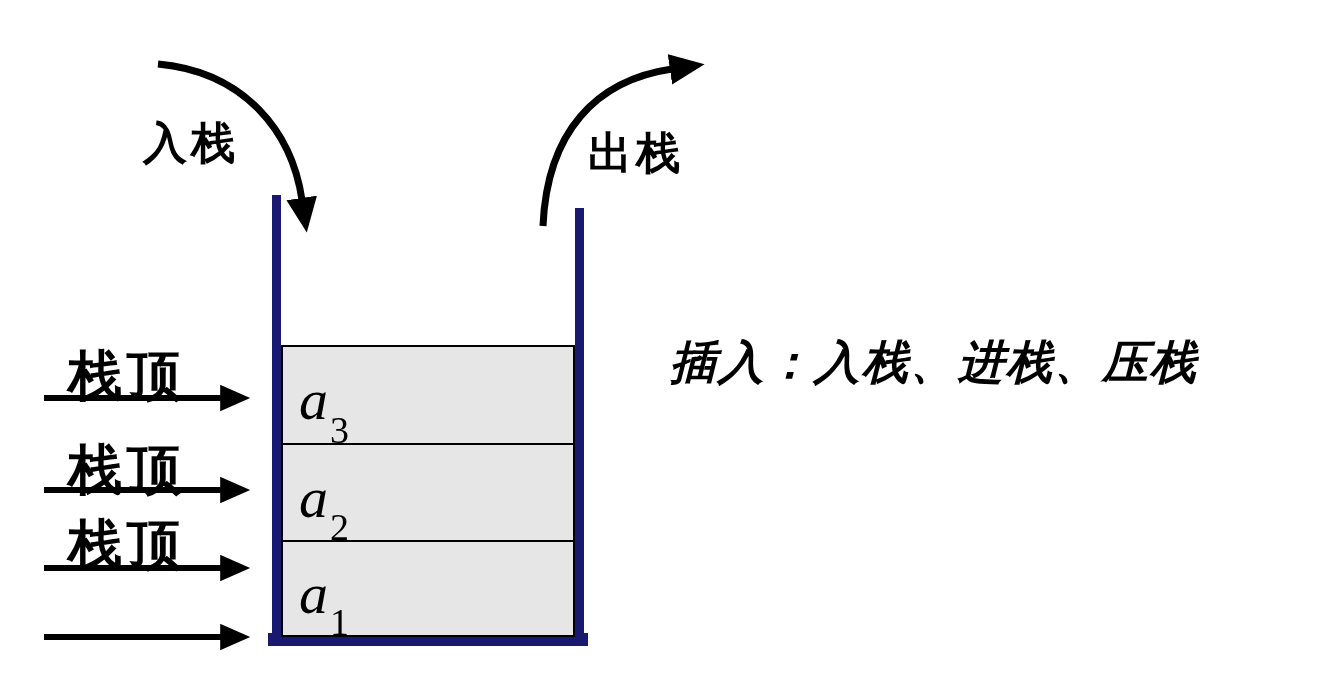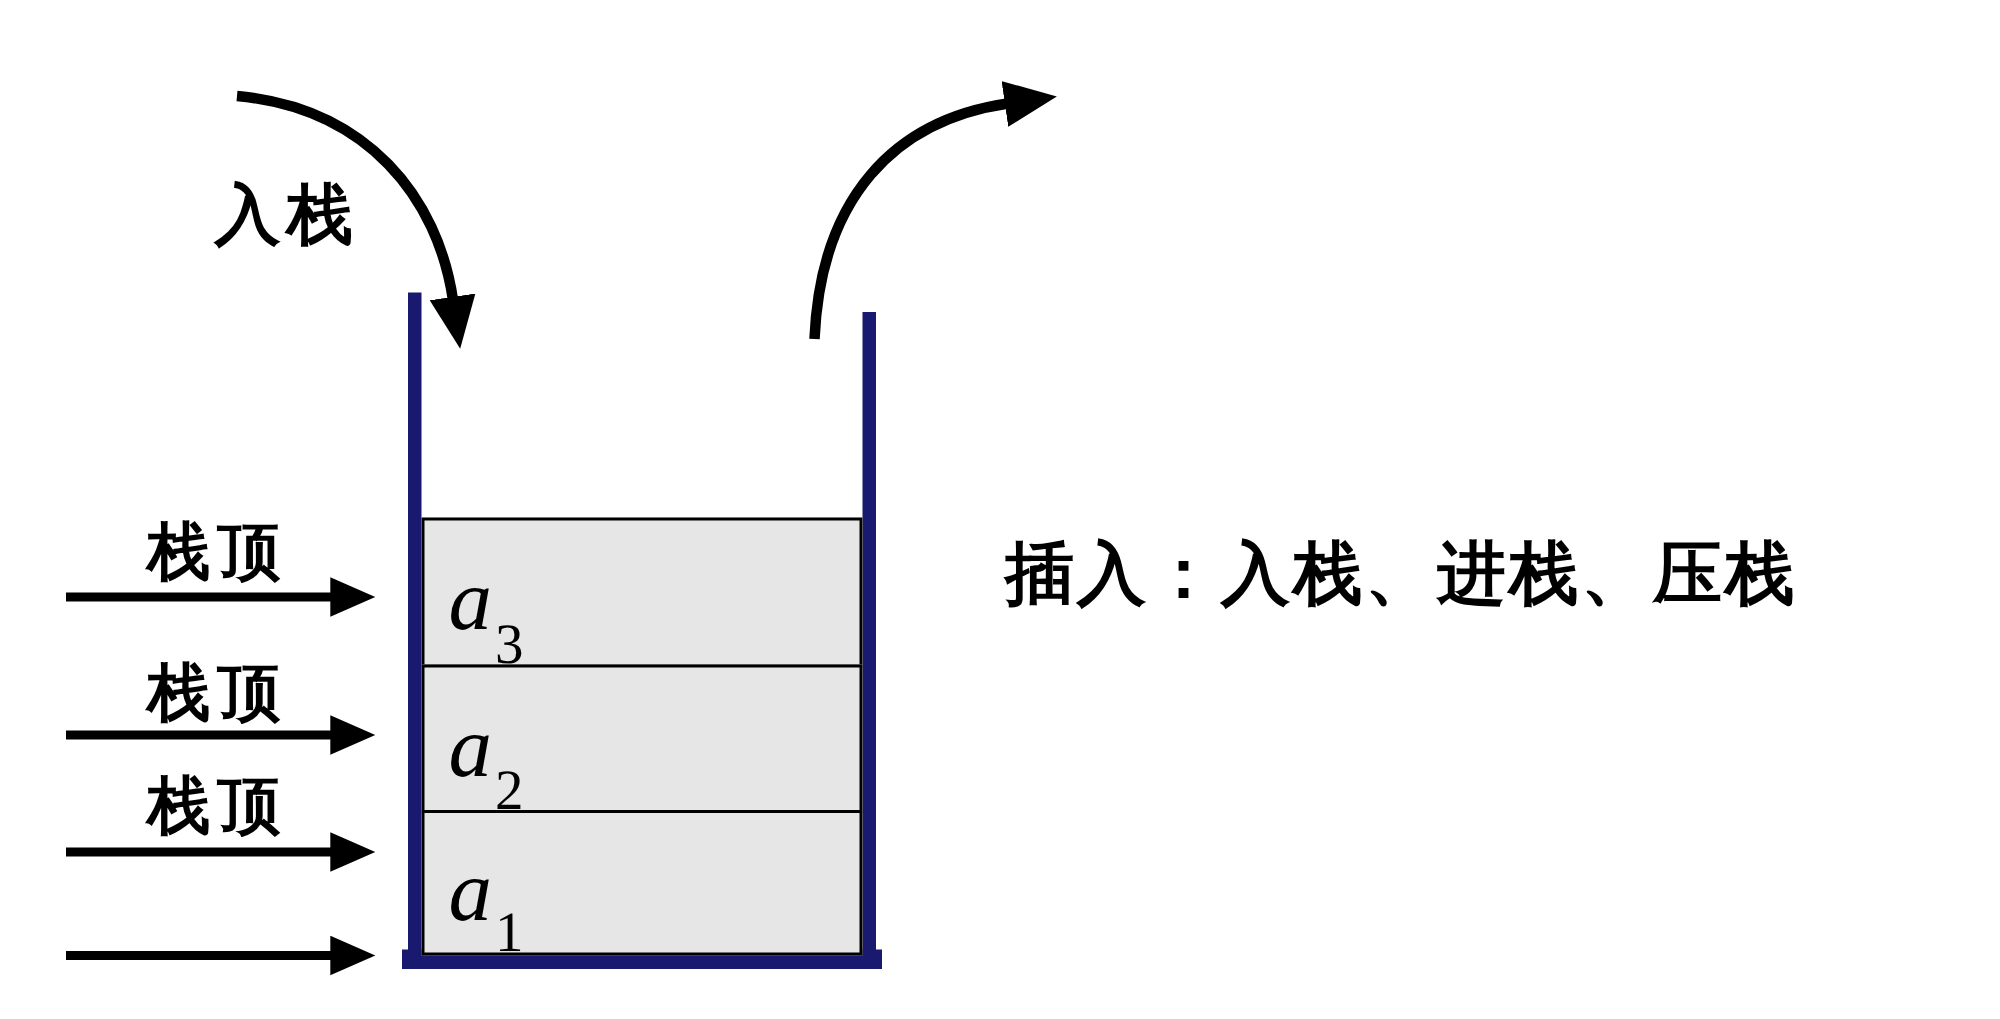--- a/index.html
+++ b/index.html
@@ -67,41 +67,41 @@
     white-space: nowrap;
   }
   .label-push { left: 143px; top: 114px; }
   .label-pop  { left: 588px; top: 124px; }
 
   
   .pointer-label {
     position: absolute;
     left: 62px;
     width: 130px;
-    text-align: right;
+    text-align: center;
     font-weight: bold;
-    font-size: 42px;
+    font-size: 54px;
     letter-spacing: 5px;
     white-space: nowrap;
   }
   .ptr-1 { top: 340px; }
   .ptr-2 { top: 434px; }
   .ptr-3 { top: 509px; }
   .ptr-4 { top: 576px; }
 
   
   .note {
     position: absolute;
     left: 670px;
     font-weight: bold;
     font-size: 46px;
     letter-spacing: 2px;
     white-space: nowrap;
   }
-  .note-insert { top: 352px; }
+  .note-insert { top: 332px; font-style: italic; }
   .note-delete { top: 450px; }
 
   
   .watermark {
     position: absolute;
     right: 14px;
     top: 646px;
     font-size: 20px;
     color: var(--watermark-gray);
     letter-spacing: 1px;
@@ -141,20 +141,21 @@
   <div class="cell cell-a2">
     <span>a</span>
       <span class="sub">2</span>
   </div>
   <div class="cell cell-a1">
     <span>a</span>
       <span class="sub">1</span>
   </div>
 
   <div class="flow-label label-push">入栈</div>
+  <div class="flow-label label-pop">出栈</div>
 
   <div class="pointer-label ptr-1">栈顶</div>
   <div class="pointer-label ptr-2">栈顶</div>
   <div class="pointer-label ptr-3">栈顶</div>
 
   <div class="note note-insert">插入：入栈、进栈、压栈</div>
 
 
 </div>
 

